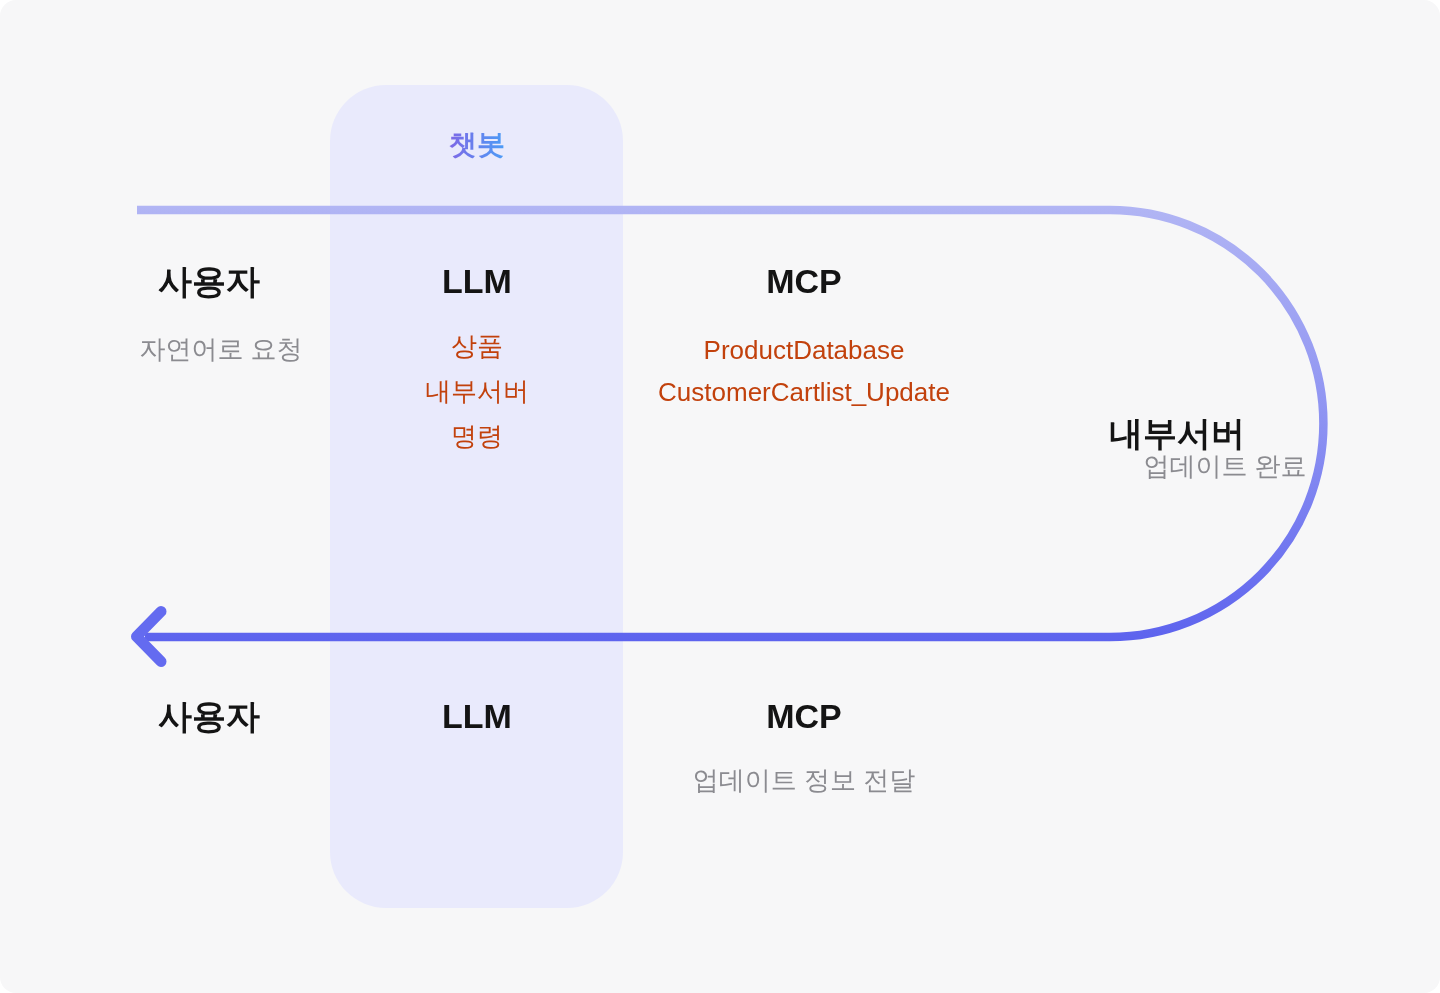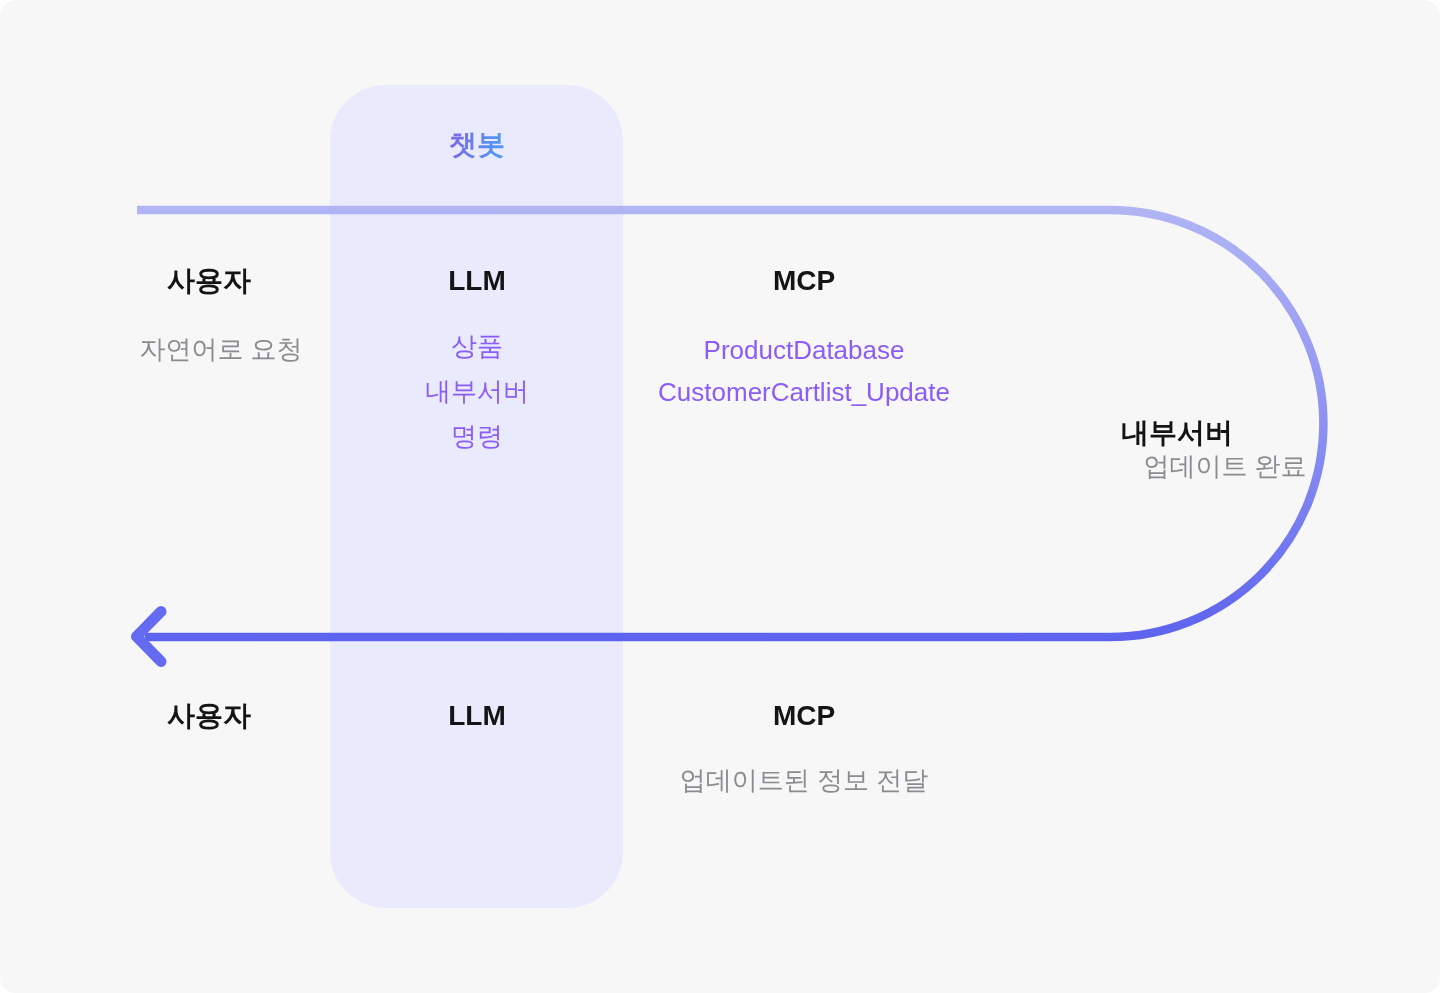--- a/index.html
+++ b/index.html
@@ -43,21 +43,21 @@
     position: absolute;
     left: 0;
     top: 0;
     width: 1440px;
     height: 993px;
     pointer-events: none;
   }
   .node-title {
     position: absolute;
     transform: translateX(-50%);
-    font-size: 28px;
+    font-size: 34px;
     font-weight: 700;
     line-height: 36px;
     color: #141414;
     white-space: nowrap;
     text-align: center;
   }
   .node-desc {
     position: absolute;
     transform: translateX(-50%);
     font-size: 26px;
@@ -65,21 +65,21 @@
     line-height: 34px;
     color: #8b8b90;
     white-space: nowrap;
     text-align: center;
   }
   .node-lines {
     position: absolute;
     transform: translateX(-50%);
     font-size: 26px;
     font-weight: 400;
-    color: #8b5cf6;
+    color: #c2410c;
     text-align: center;
     white-space: nowrap;
   }
   .node-lines span { display: block; }
   .lh45 span { line-height: 45px; }
   .lh42 span { line-height: 42px; }
   .lh46 span { line-height: 46px; }
 </style>
 </head>
 <body>
@@ -118,15 +118,15 @@
   </div>
 
   <div class="node-title" style="left:1177px; top:415px;">내부서버</div>
   <div class="node-desc" style="left:1177px; top:449px;margin-left:48px;">업데이트 완료</div>
 
   <div class="node-title" style="left:209px; top:698px;">사용자</div>
 
   <div class="node-title" style="left:477px; top:698px;">LLM</div>
 
   <div class="node-title" style="left:804px; top:698px;">MCP</div>
-  <div class="node-desc" style="left:804px; top:763px;">업데이트된 정보 전달</div>
+  <div class="node-desc" style="left:804px; top:763px;">업데이트 정보 전달</div>
 
 </div>
 
 </body></html>

